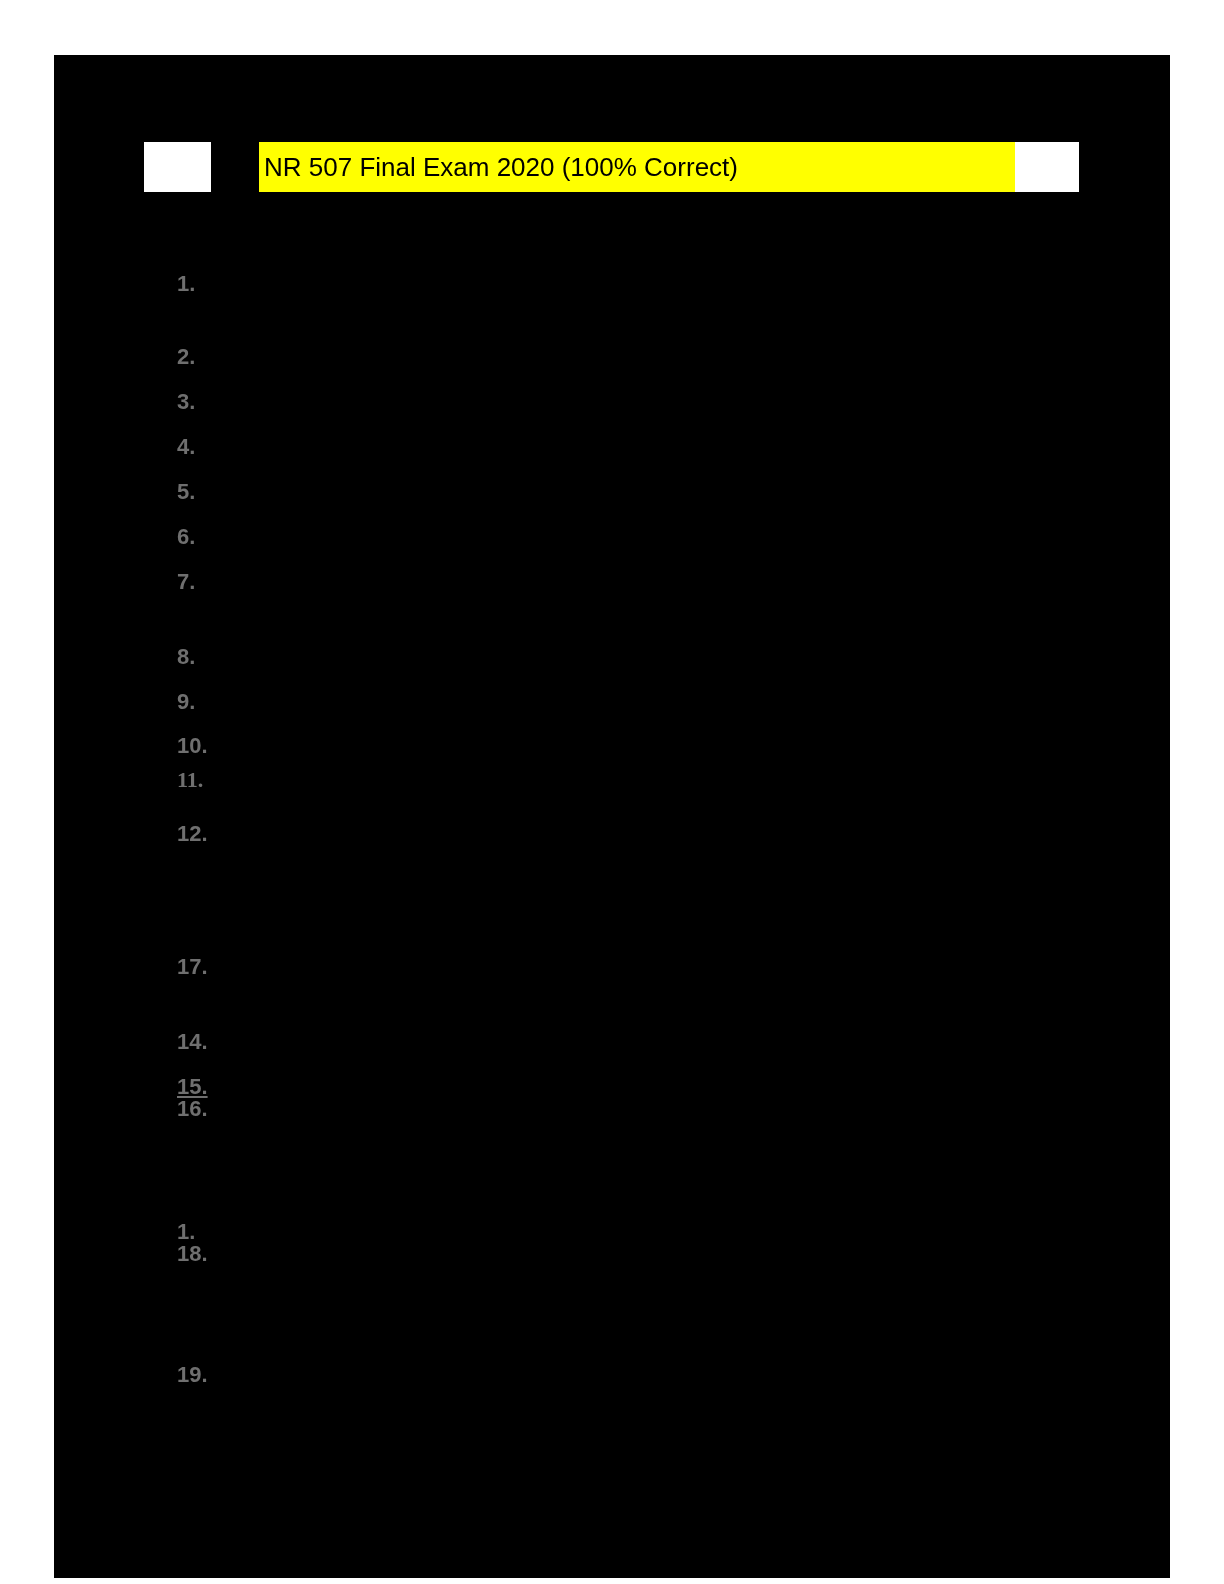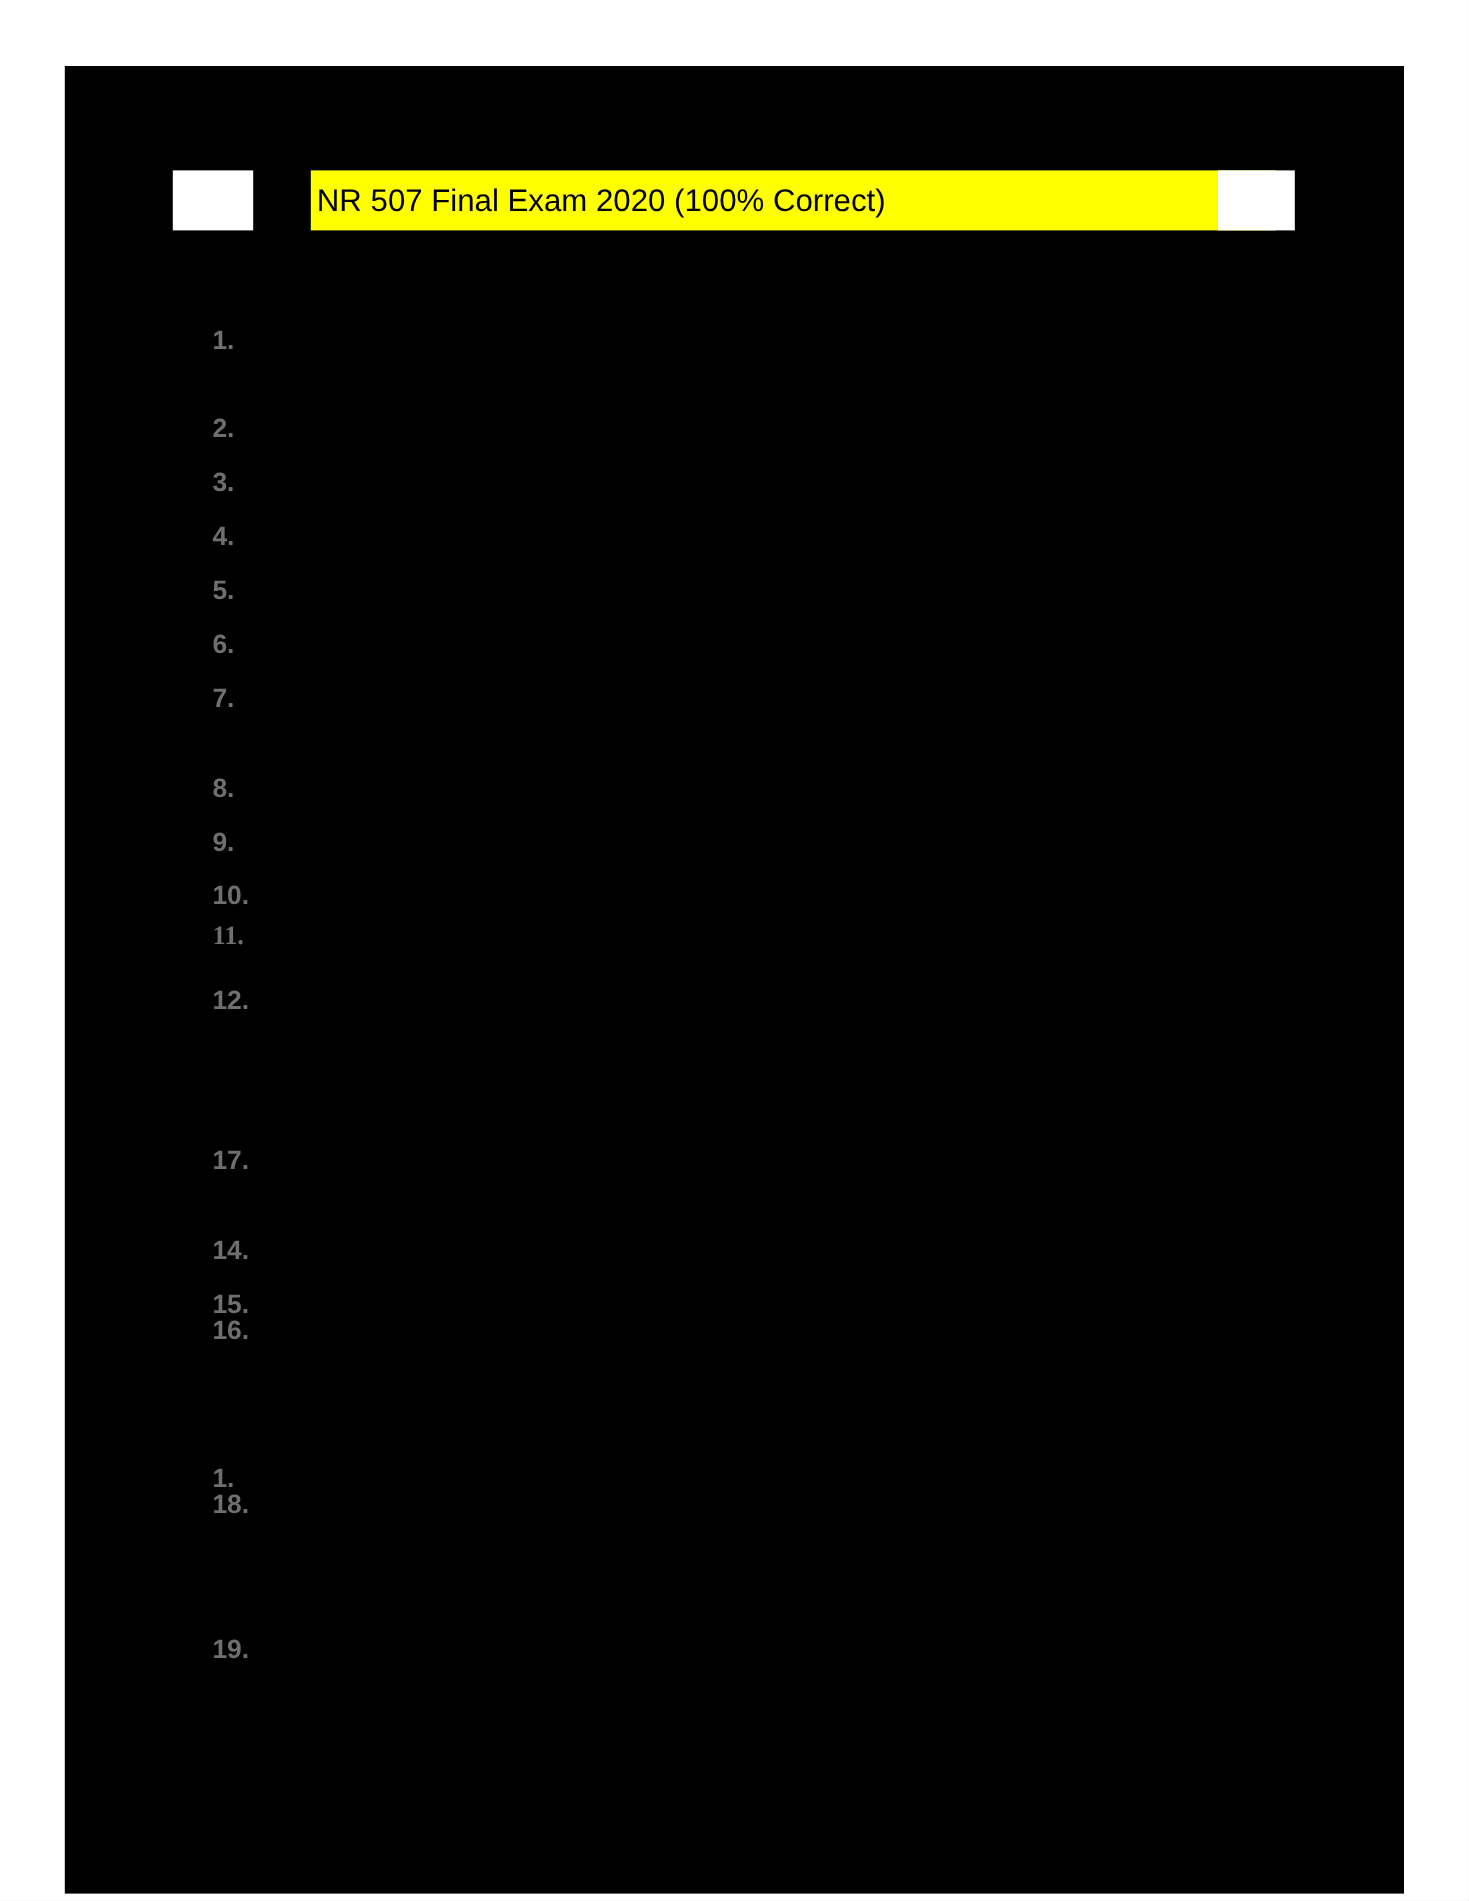--- a/index.html
+++ b/index.html
@@ -74,21 +74,21 @@
   .n5  { top: 426px; }
   .n6  { top: 471px; }
   .n7  { top: 516px; }
   .n8  { top: 591px; }
   .n9  { top: 636px; }
   .n10 { top: 680px; }
   .n11 { top: 714px; font-family: Liberation Serif, serif; }
   .n12 { top: 768px; }
   .n13 { top: 901px; }
   .n14 { top: 976px; text-align: right; }
-  .n15 { top: 1021px; }
+  .n15 { top: 1021px; text-decoration: underline; }
   .n16 { top: 1043px; }
   .n17 { top: 1166px; }
   .n18 { top: 1188px; }
   .n19 { top: 1309px; }
 </style>
 </head>
 <body>
 
 <div class="canvas">
   <div class="page">

